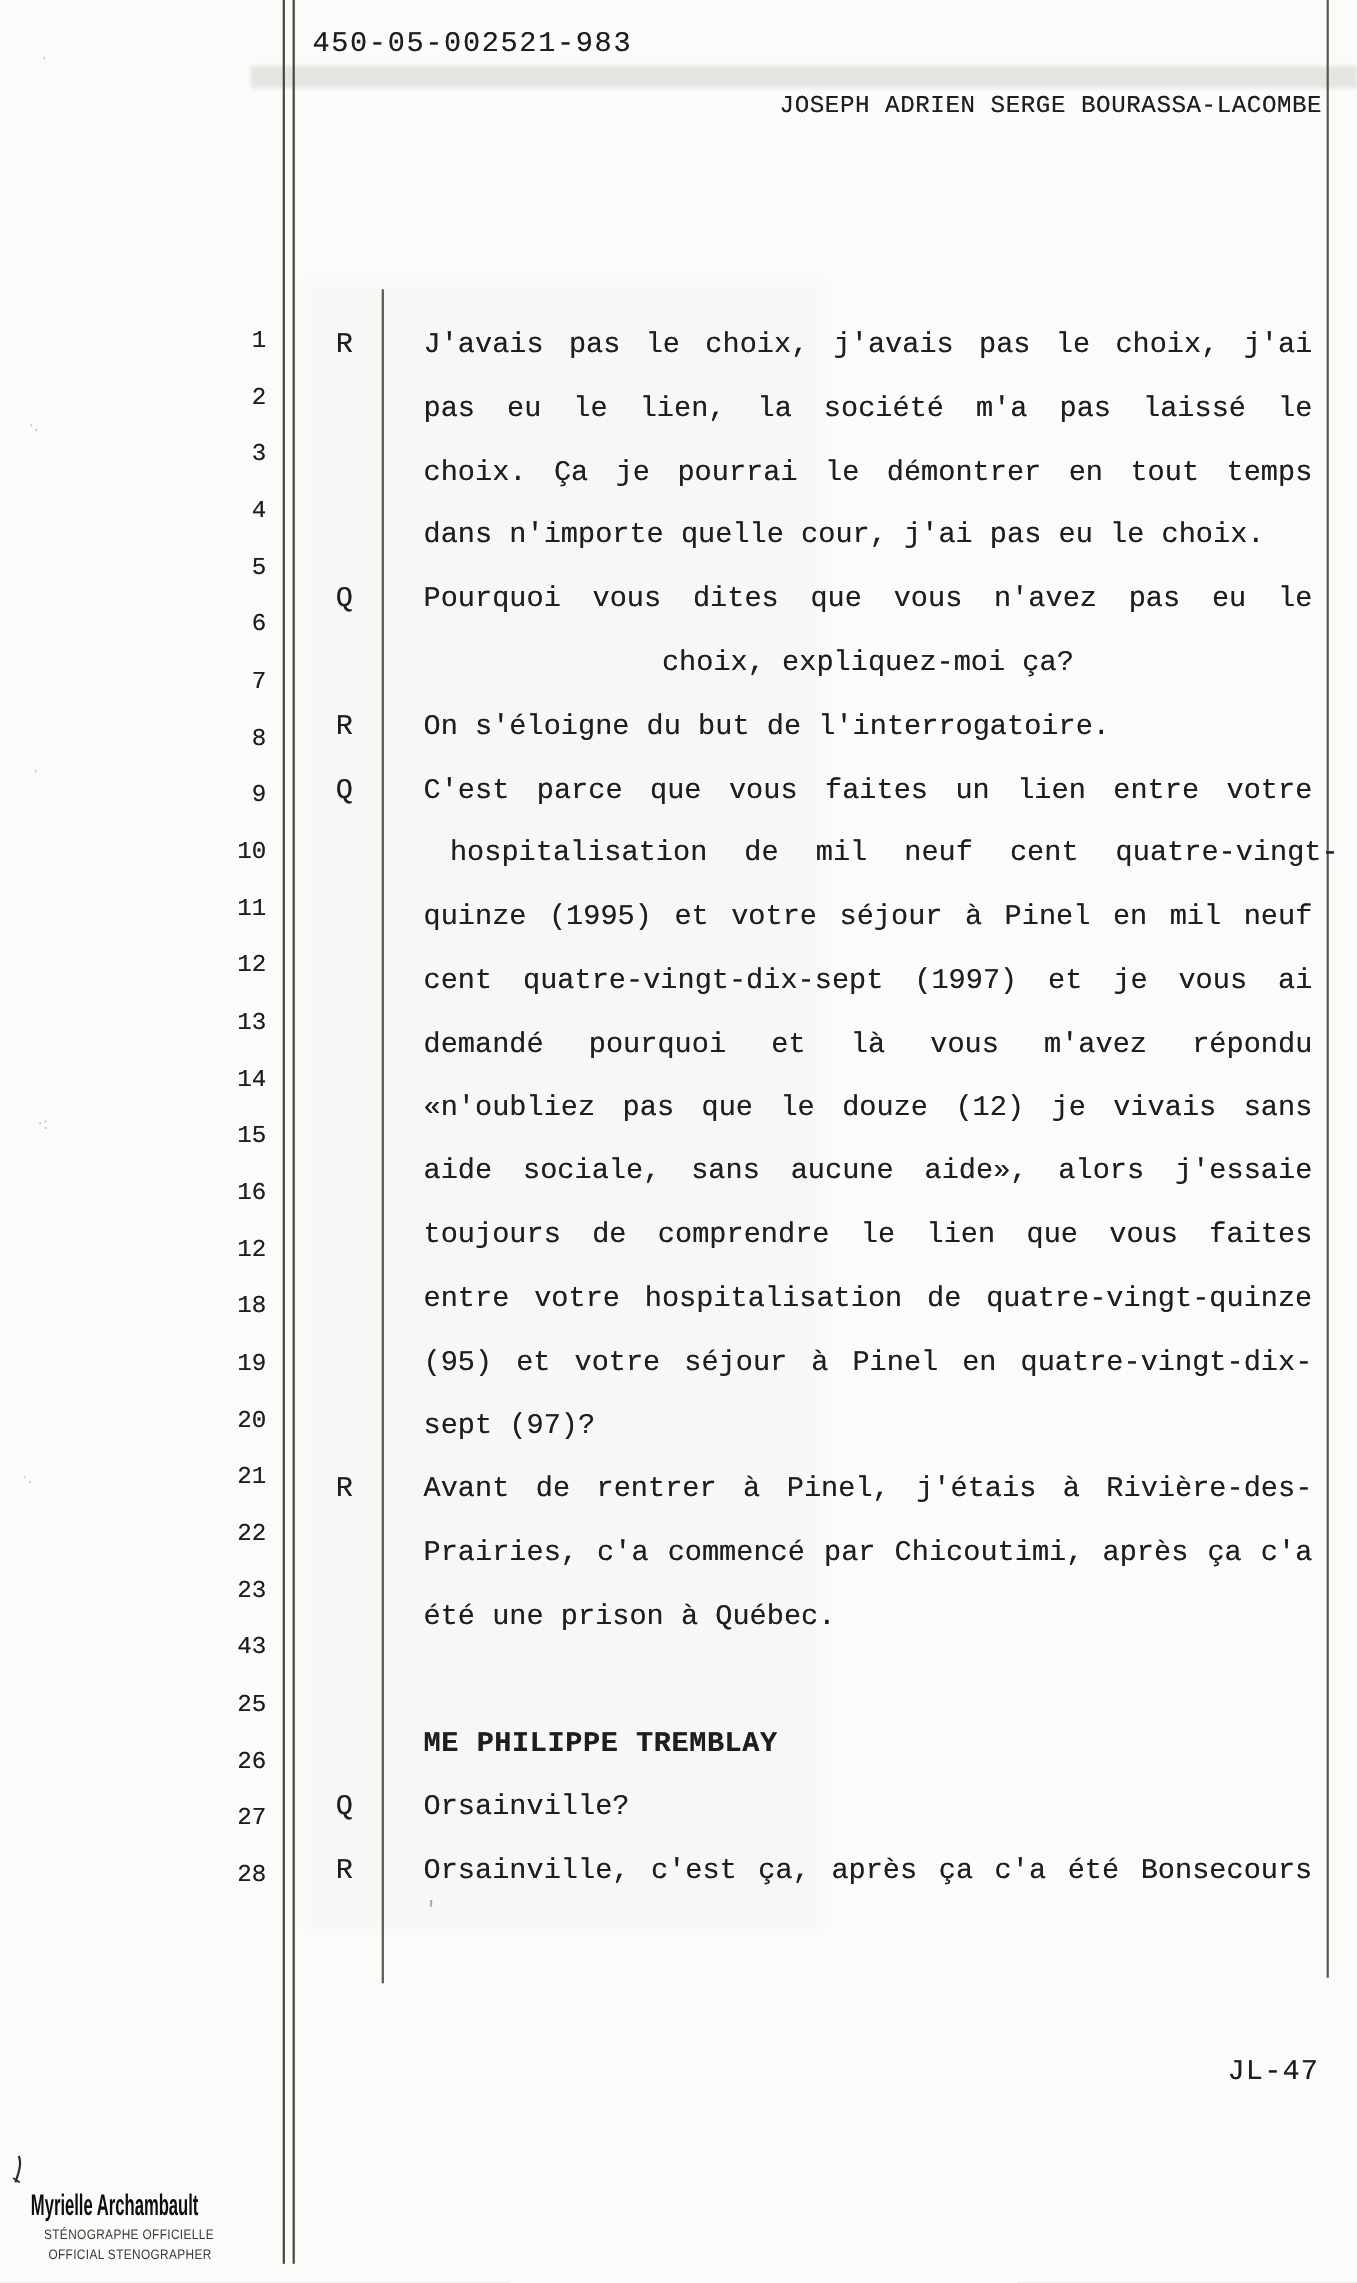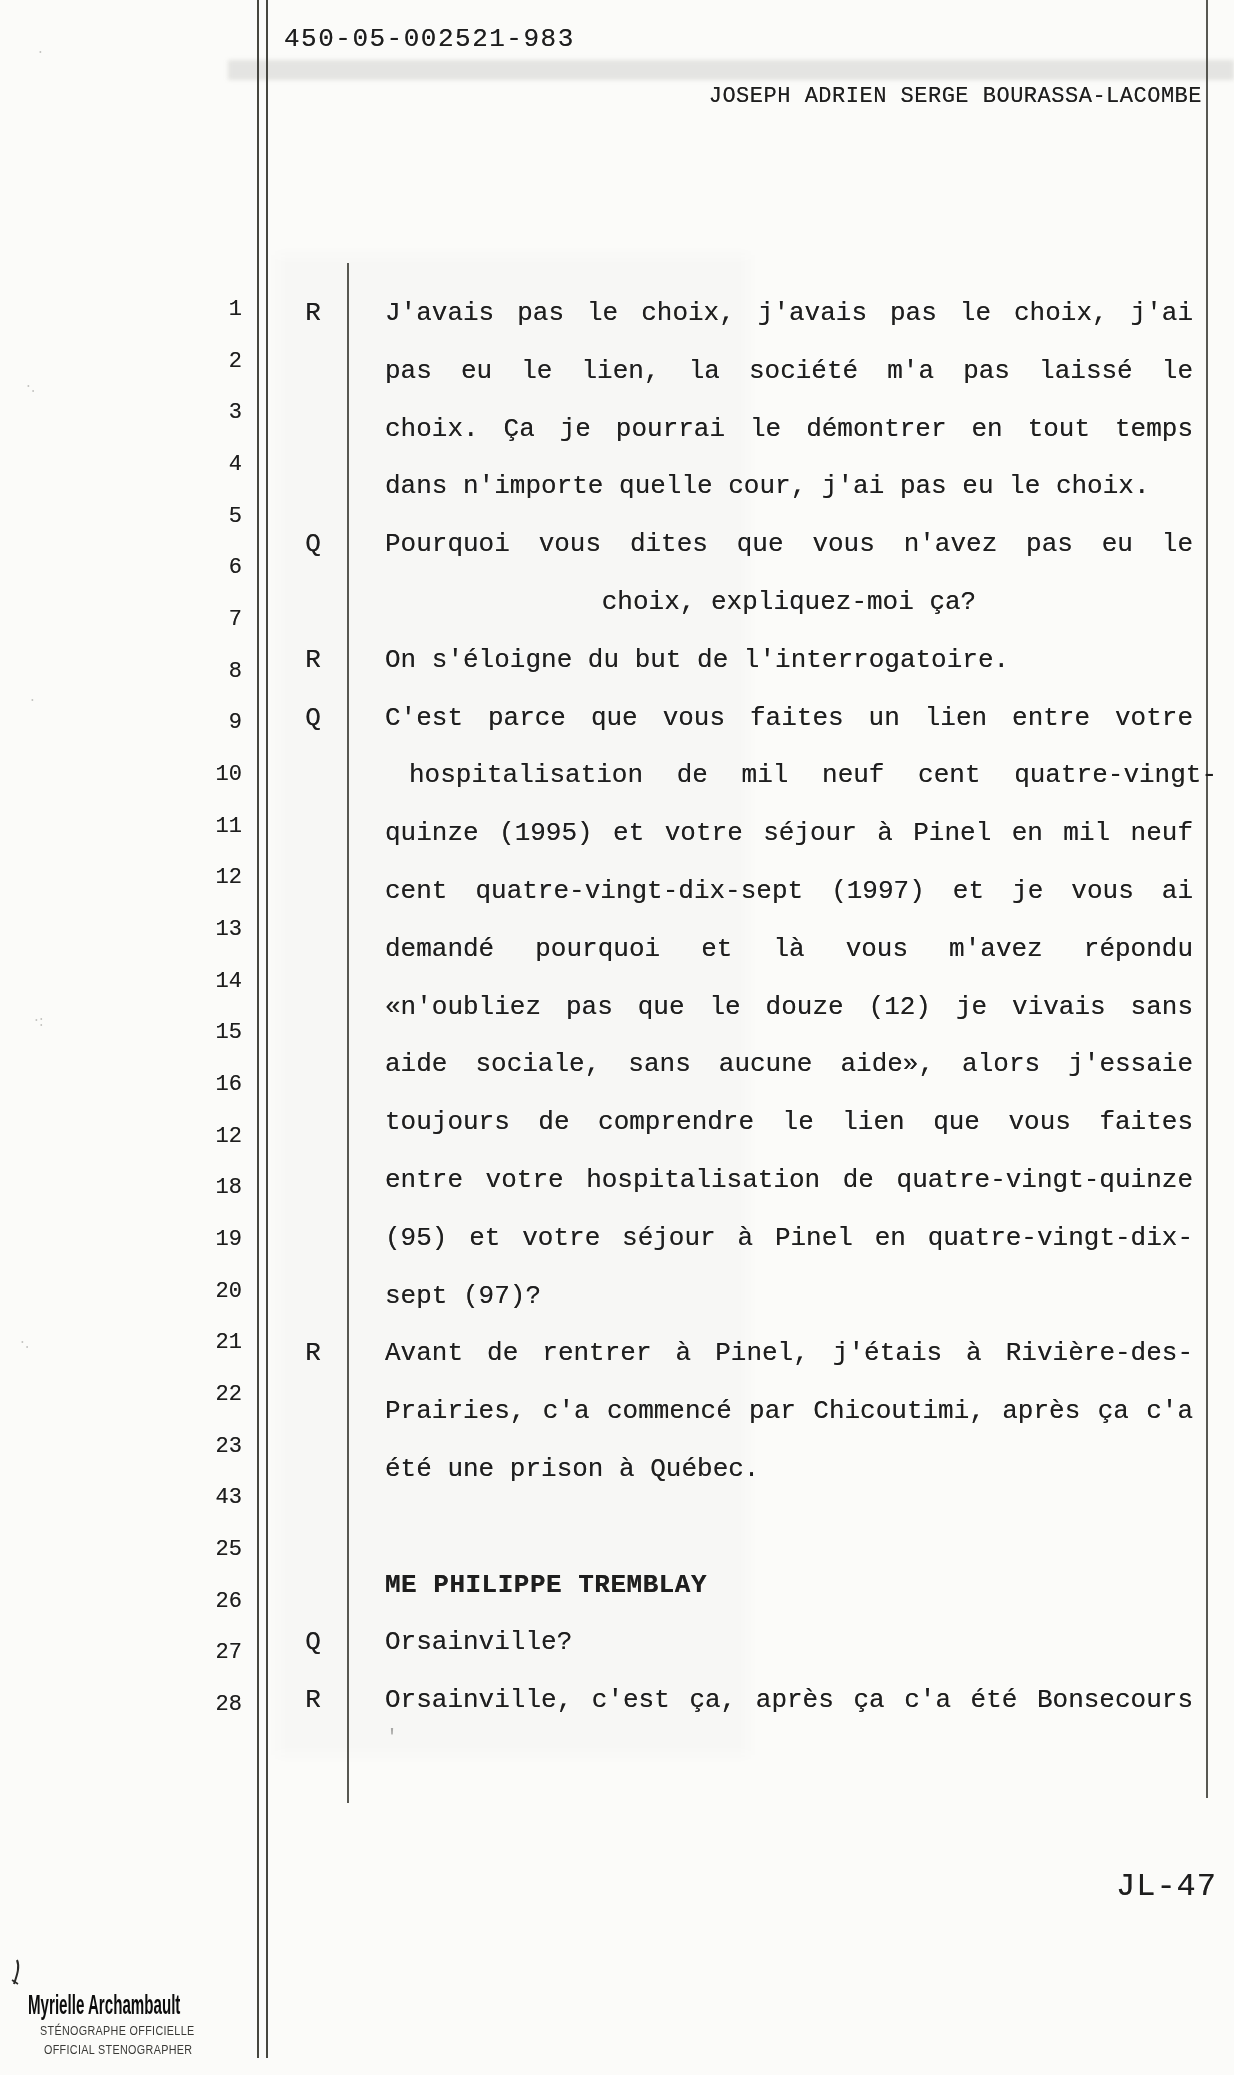--- a/index.html
+++ b/index.html
@@ -57,21 +57,21 @@
   }
   .tline.just{
     white-space:normal;
     text-align:justify;text-align-last:justify;
     text-justify:inter-word;
   }
   .tline.bold{font-weight:bold;letter-spacing:.5px;}
   
   .page-label{
     position:absolute;left:1116px;top:1868px;
-    font-size:32px;letter-spacing:1px;
+    font-size:26px;letter-spacing:1px;
     text-shadow:0 0 .6px rgba(30,30,30,.65);
   }
   .ghost-mark{position:absolute;left:386px;top:1726px;font-size:20px;color:rgba(50,50,48,.4);}
   
   .stamp{position:absolute;left:0;top:1950px;}
   .hand-mark{position:absolute;left:8px;top:8px;}
   .stamp-name{
     position:absolute;left:28px;top:40px;
     font-family:"Liberation Sans","DejaVu Sans",sans-serif;
     font-weight:bold;font-size:27px;color:#0c0c0c;

